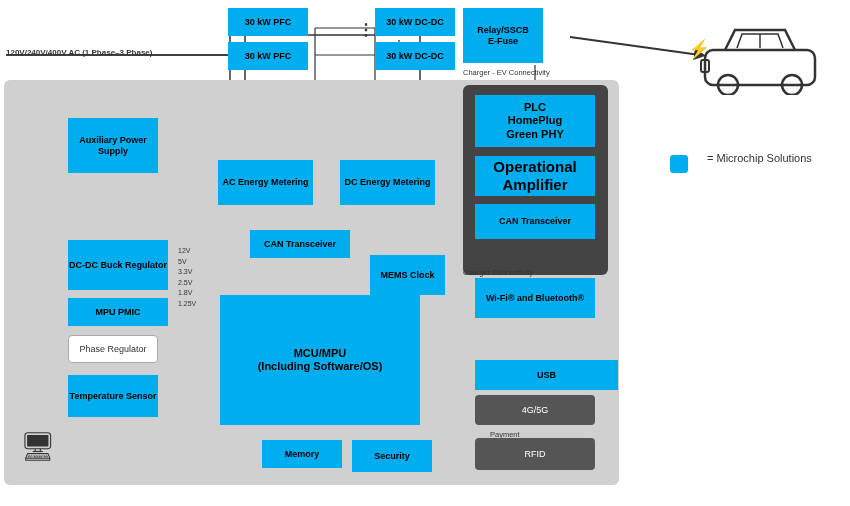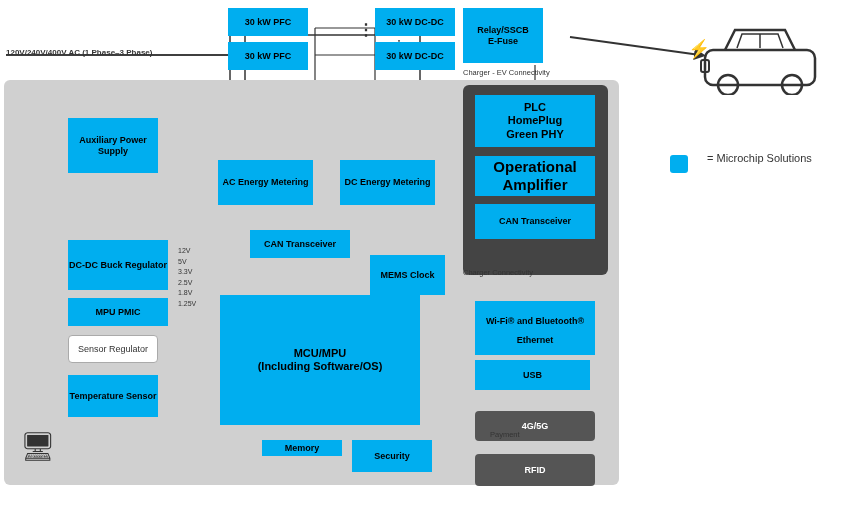--- a/index.html
+++ b/index.html
@@ -58,24 +58,23 @@
     
     .dark-box {
       position: absolute;
       background: #555;
       border-radius: 4px;
       display: flex;
       align-items: center;
       justify-content: center;
       text-align: right;
       font-size: 9px;
-      font-weight: bold;
+      font-weight: normal;
       color: #fff;
       line-height: 1.2;
-      margin-top: 16px;
     }
 
     
     .white-box {
       position: absolute;
       background: #fff;
       border: 1px solid #aaa;
       border-radius: 4px;
       display: flex;
       align-items: center;
@@ -280,29 +279,26 @@
   <div class="blue-box" style="top:156px; left:475px; width:120px; height:40px; font-size:15px;align-items:center;">
     <span>Operational Amplifier</span>
   </div>
 
   <div class="blue-box" style="top:204px; left:475px; width:120px; height:35px; font-size:9px;">
     <span>CAN Transceiver</span>
   </div>
 
   <div class="small-label" style="top:268px; left:463px; font-size:7.5px;">Charger Connectivity</div>
 
-  <div class="blue-box" style="top:278px; left:475px; width:120px; height:40px; font-size:9px;margin-top:23px;">
+  <div class="blue-box" style="top:278px; left:475px; width:120px; height:40px; font-size:9px;">
     <span>Wi-Fi® and Bluetooth®</span>
   </div>
 
-  <div class="blue-box" style="top:325px; left:475px; width:120px; height:30px; font-size:9px;">
-    <span>Ethernet</span>
-  </div>
-
-  <div class="blue-box" style="top:360px; left:475px; width:115px; height:30px; font-size:9px;">
+
+  <div class="blue-box" style="top:360px; left:475px; width:143px; height:30px; font-size:9px;">
     <span>USB</span>
   </div>
 
   <div class="dark-box" style="top:395px; left:475px; width:120px; height:30px; font-size:9px;">
     <span>4G/5G</span>
   </div>
 
   <div class="small-label" style="top:430px; left:490px; font-size:7.5px;">Payment</div>
 
   <div class="dark-box" style="top:438px; left:475px; width:120px; height:32px; font-size:9px;">
@@ -339,36 +335,36 @@
   <div class="voltage-labels">
     <div>12V</div>
     <div>5V</div>
     <div>3.3V</div>
     <div>2.5V</div>
     <div>1.8V</div>
     <div>1.25V</div>
   </div>
 
   <div class="white-box" style="top:335px; left:68px; width:90px; height:28px; font-size:9px;">
-    <span>Sensor Regulator</span>
+    <span>Phase Regulator</span>
   </div>
 
   <div class="blue-box" style="top:375px; left:68px; width:90px; height:42px; font-size:9px;">
     <span>Temperature Sensor</span>
   </div>
 
 
   <div style="position:absolute; top:430px; left:20px; font-size:28px; color:#333;">🖥</div>
 
   <div class="blue-box" style="top:295px; left:220px; width:200px; height:130px; font-size:11px; font-weight:bold;">
     <span style="white-space:pre-line;">MCU/MPU
 (Including Software/OS)</span>
   </div>
 
-  <div class="blue-box" style="top:440px; left:262px; width:80px; height:16px; font-size:9px;">
+  <div class="blue-box" style="top:440px; left:262px; width:80px; height:28px; font-size:9px;">
     <span>Memory</span>
   </div>
 
   <div class="blue-box" style="top:440px; left:352px; width:80px; height:32px; font-size:9px;">
     <span>Security</span>
   </div>
 
   <div class="legend-box"></div>
   <div class="legend-text">= Microchip Solutions</div>
 

